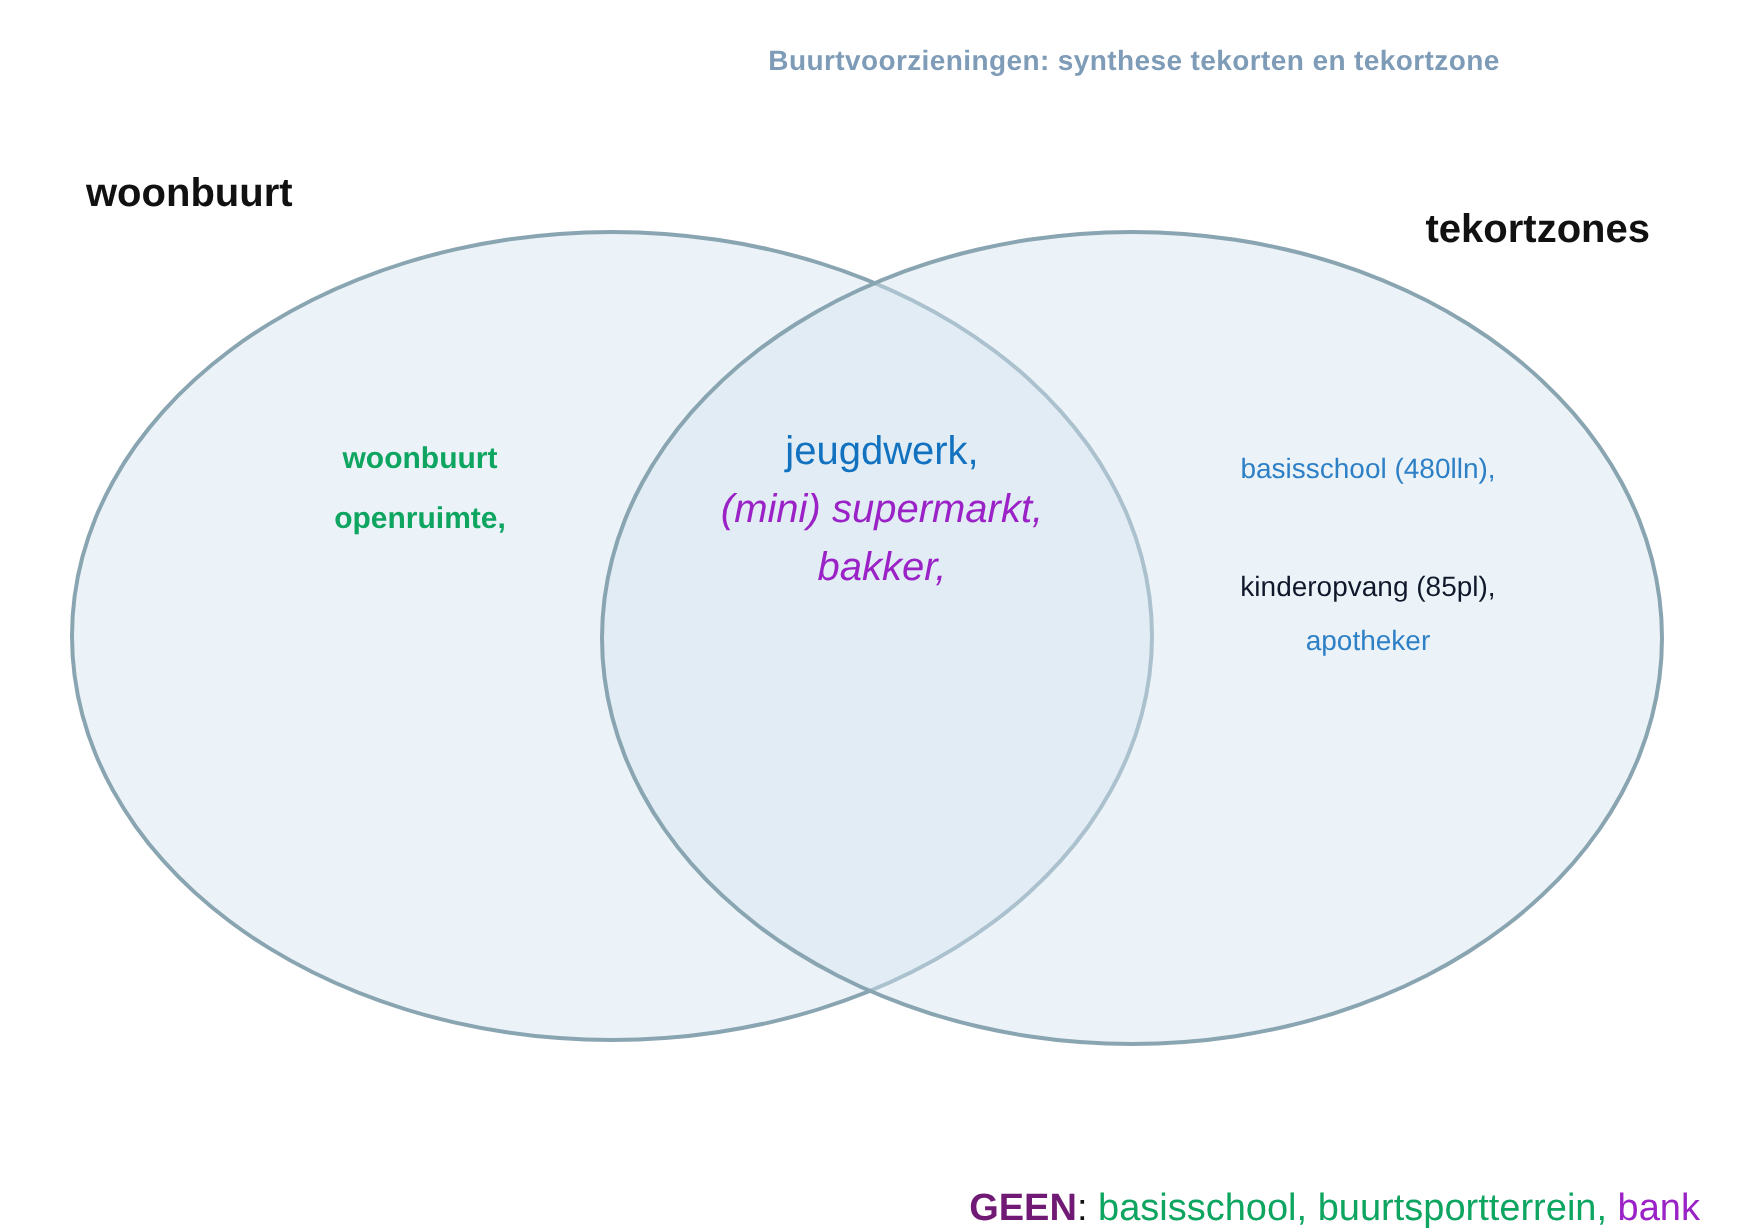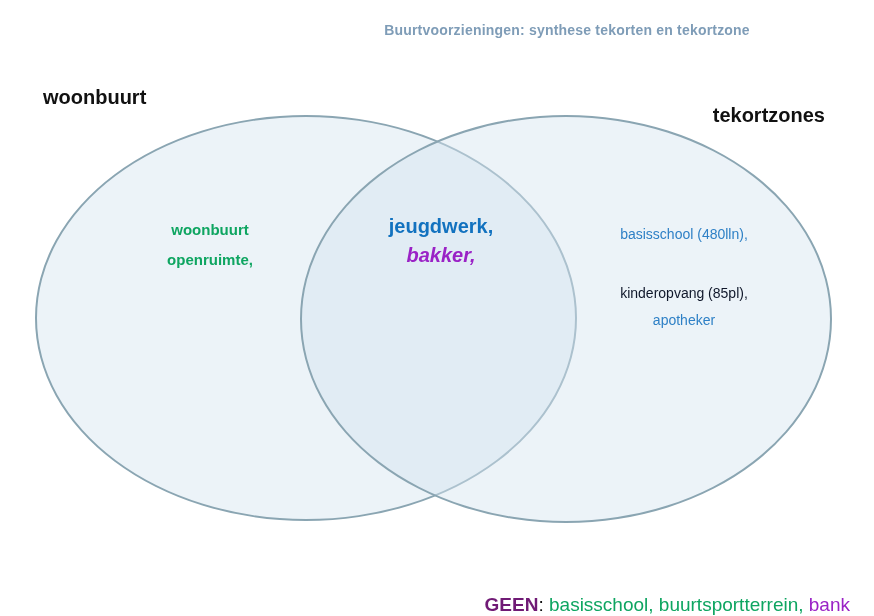--- a/index.html
+++ b/index.html
@@ -54,21 +54,21 @@
     width: 200px;
     font-size: 15px;
     font-weight: bold;
     line-height: 30px;
   }
   .mid-block {
     left: 331px;
     top: 212px;
     width: 220px;
     font-size: 20px;
-    font-weight: bold;
+    font-weight: normal;
     line-height: 29px;
   }
   .right-block {
     left: 564px;
     top: 221px;
     width: 240px;
     font-size: 14px;
     font-weight: normal;
     line-height: 27px;
   }
@@ -99,20 +99,21 @@
 
   <div class="ellipse right"></div>
 
   <div class="text-block left-block">
     <div style="color: rgb(14, 165, 97);">woonbuurt</div>
     <div style="color: rgb(14, 165, 97);">openruimte,</div>
   </div>
 
   <div class="text-block mid-block">
     <div style="color: rgb(18, 114, 191);">jeugdwerk,</div>
+    <div class="italic" style="color: rgb(154, 34, 198);">(mini) supermarkt,</div>
     <div class="italic" style="color: rgb(154, 34, 198);">bakker,</div>
   </div>
 
   <div class="text-block right-block">
     <div style="color: rgb(46, 128, 198);">basisschool (480lln),</div>
     <div style="color: #0f172a; margin-top: 32px;">kinderopvang (85pl),</div>
     <div style="color: rgb(46, 128, 198);">apotheker</div>
   </div>
 
   <div class="footer">

